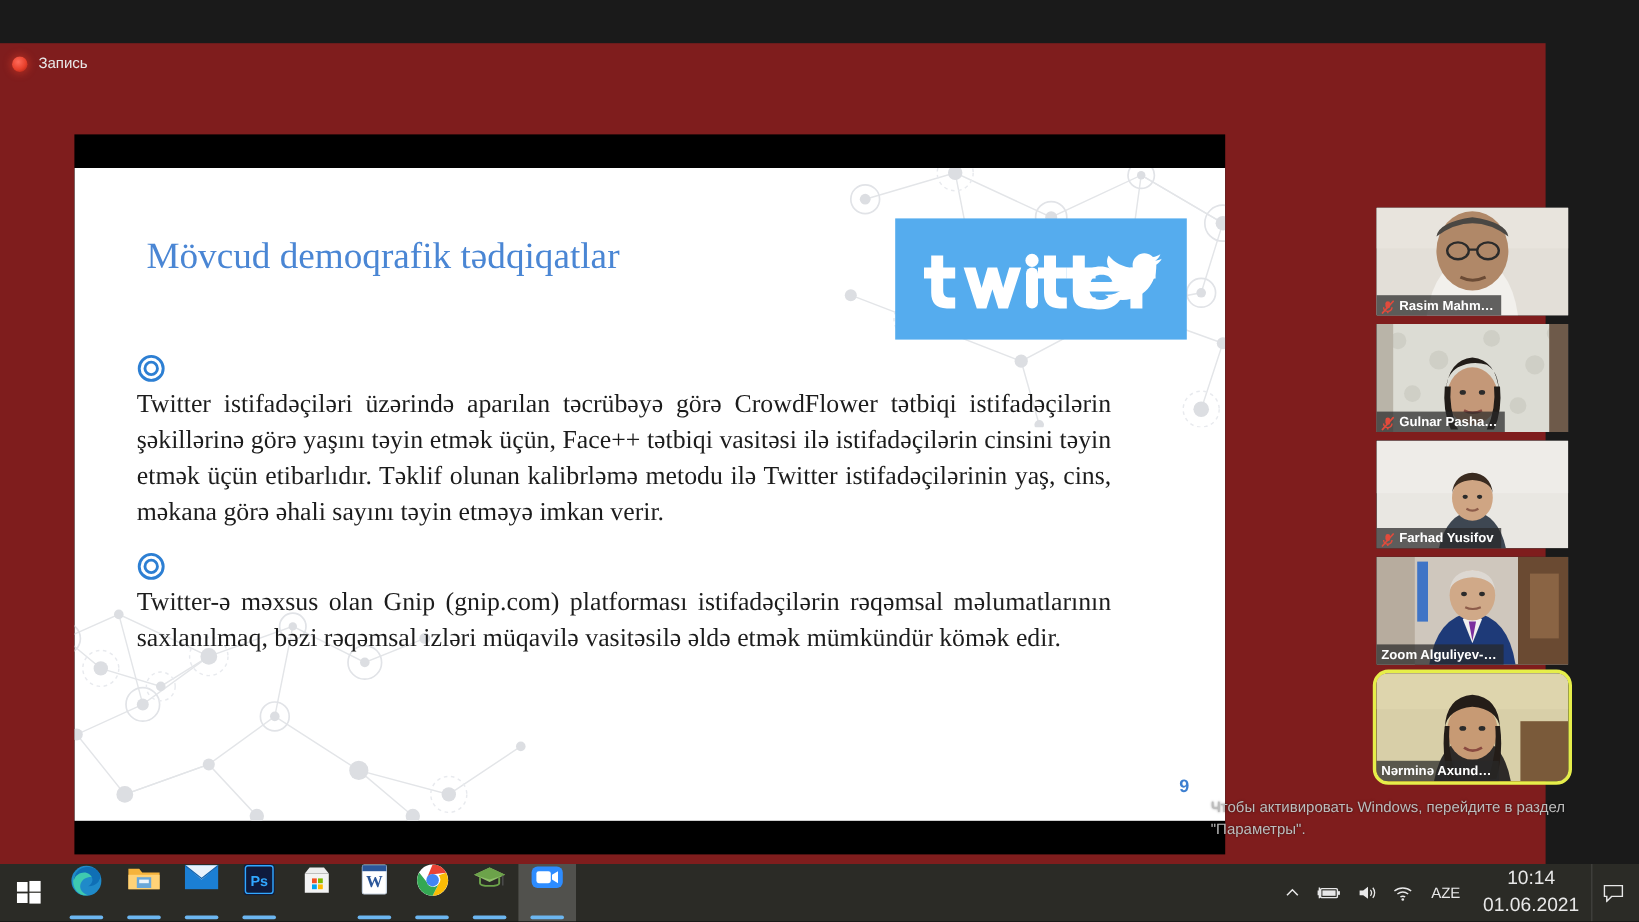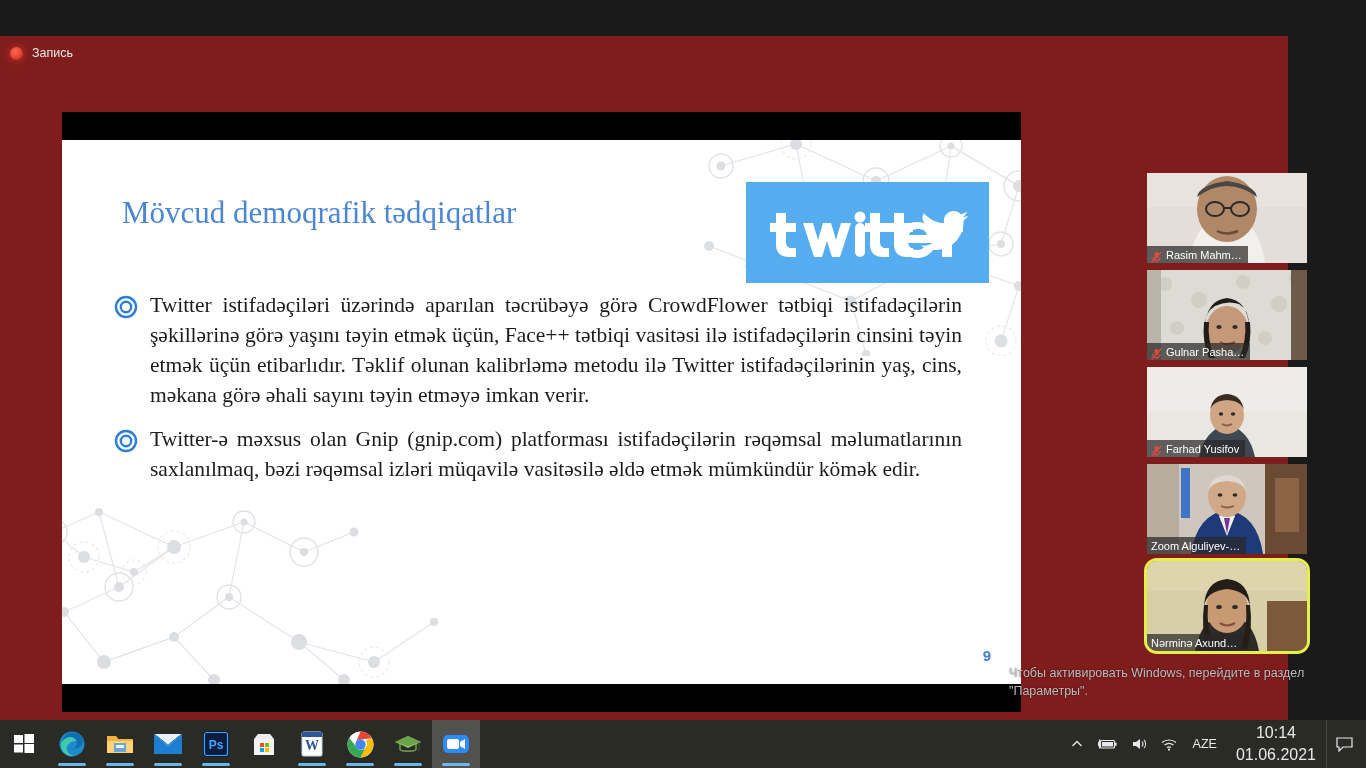--- a/index.html
+++ b/index.html
@@ -38,21 +38,21 @@
   .slide { position:absolute; left:0; top:28px; width:959px; height:544px;
            background:#fff; overflow:hidden; }
 
   .deco { position:absolute; pointer-events:none; }
   .deco svg { display:block; }
 
   .slide-title { position:absolute; left:60px; top:55px; font-size:31px;
                  font-family:"Liberation Serif", serif; color:#4a86d4; white-space:nowrap; }
 
   .body { position:absolute; left:52px; top:150px; width:855px; }
-  .blk { display:flex; align-items:flex-start; margin-bottom:14px; }
+  .blk { display:flex; align-items:flex-start; margin-bottom:14px;flex-direction:column; }
   .bullet { flex:none; width:26px; height:26px; margin-top:5px; margin-right:10px; }
   .bullet svg { display:block; }
   .btxt { font-family:"Liberation Serif", serif; font-size:21.5px; line-height:1.40;
           color:#1c1c1c; text-align:justify; text-justify:inter-word; width:812px;
           hyphens:none; }
   .btxt:last-line { text-align:left; }
 
   .pagenum { position:absolute; right:30px; bottom:20px; color:#3d7fd0;
              font-family:"Liberation Sans", sans-serif; font-size:15px; font-weight:bold; }
 
@@ -63,34 +63,34 @@
   
   .strip { position:absolute; left:1147px; top:137px; width:162px; }
   .tile { position:relative; width:160px; height:90px; margin-bottom:7px;
           overflow:hidden; background:#2a2a2a; }
   .tile.active { outline:3px solid #e6ee4a; outline-offset:0;border-radius:10px; }
   .tile-bg { position:absolute; inset:0; }
   .namebar { position:absolute; left:0; bottom:0; height:17px; max-width:95%;
              background:rgba(40,40,40,.72); display:flex; align-items:center;
              padding:0 6px 0 4px; gap:4px; }
   .mic { flex:none; width:11px; height:12px; }
-  .nm { color:#fff; font-size:11px; white-space:nowrap; overflow:hidden; }
+  .nm { color:#fff; font-size:11px; white-space:nowrap; overflow:hidden;font-weight:bold; }
 
   
   .wm { position:absolute; left:1009px; top:629px; width:340px; color:#d8d8d8;
         text-shadow:0 0 2px rgba(0,0,0,.6); }
   .wm-t { font-size:17px; color:#cfcfcf; margin-bottom:3px; }
   .wm-s { font-size:12.5px; color:#bdbdbd; line-height:1.42; }
 
   
   .taskbar { position:absolute; left:0; top:720px; width:1366px; height:48px;
              background:#2b2b26; display:flex; align-items:center; }
   .tb-start { width:48px; height:48px; display:flex; align-items:center; justify-content:center; }
   .tb-app { position:relative; width:48px; height:48px; display:flex;
-            align-items:center; justify-content:center; }
+            justify-content:center; }
   .tb-app.running::after { content:""; position:absolute; bottom:2px; left:10px;
             width:28px; height:3px; background:#6cb6f0; border-radius:2px; }
   .tb-app.active { background:rgba(255,255,255,.18); }
   .tray { margin-left:auto; display:flex; align-items:center; height:48px;
           color:#e8e8e8; font-size:12px; padding-right:4px; }
   .tray-ic { padding:0 7px; display:flex; align-items:center; }
   .tray-lang { padding:0 9px; font-size:12.5px; }
   .tray-clock { padding:0 10px; text-align:center; line-height:1.35; font-size:16px; }
   .tray-notif { width:36px; height:48px; display:flex; align-items:center; justify-content:center;
                 border-left:1px solid rgba(255,255,255,.12); }

